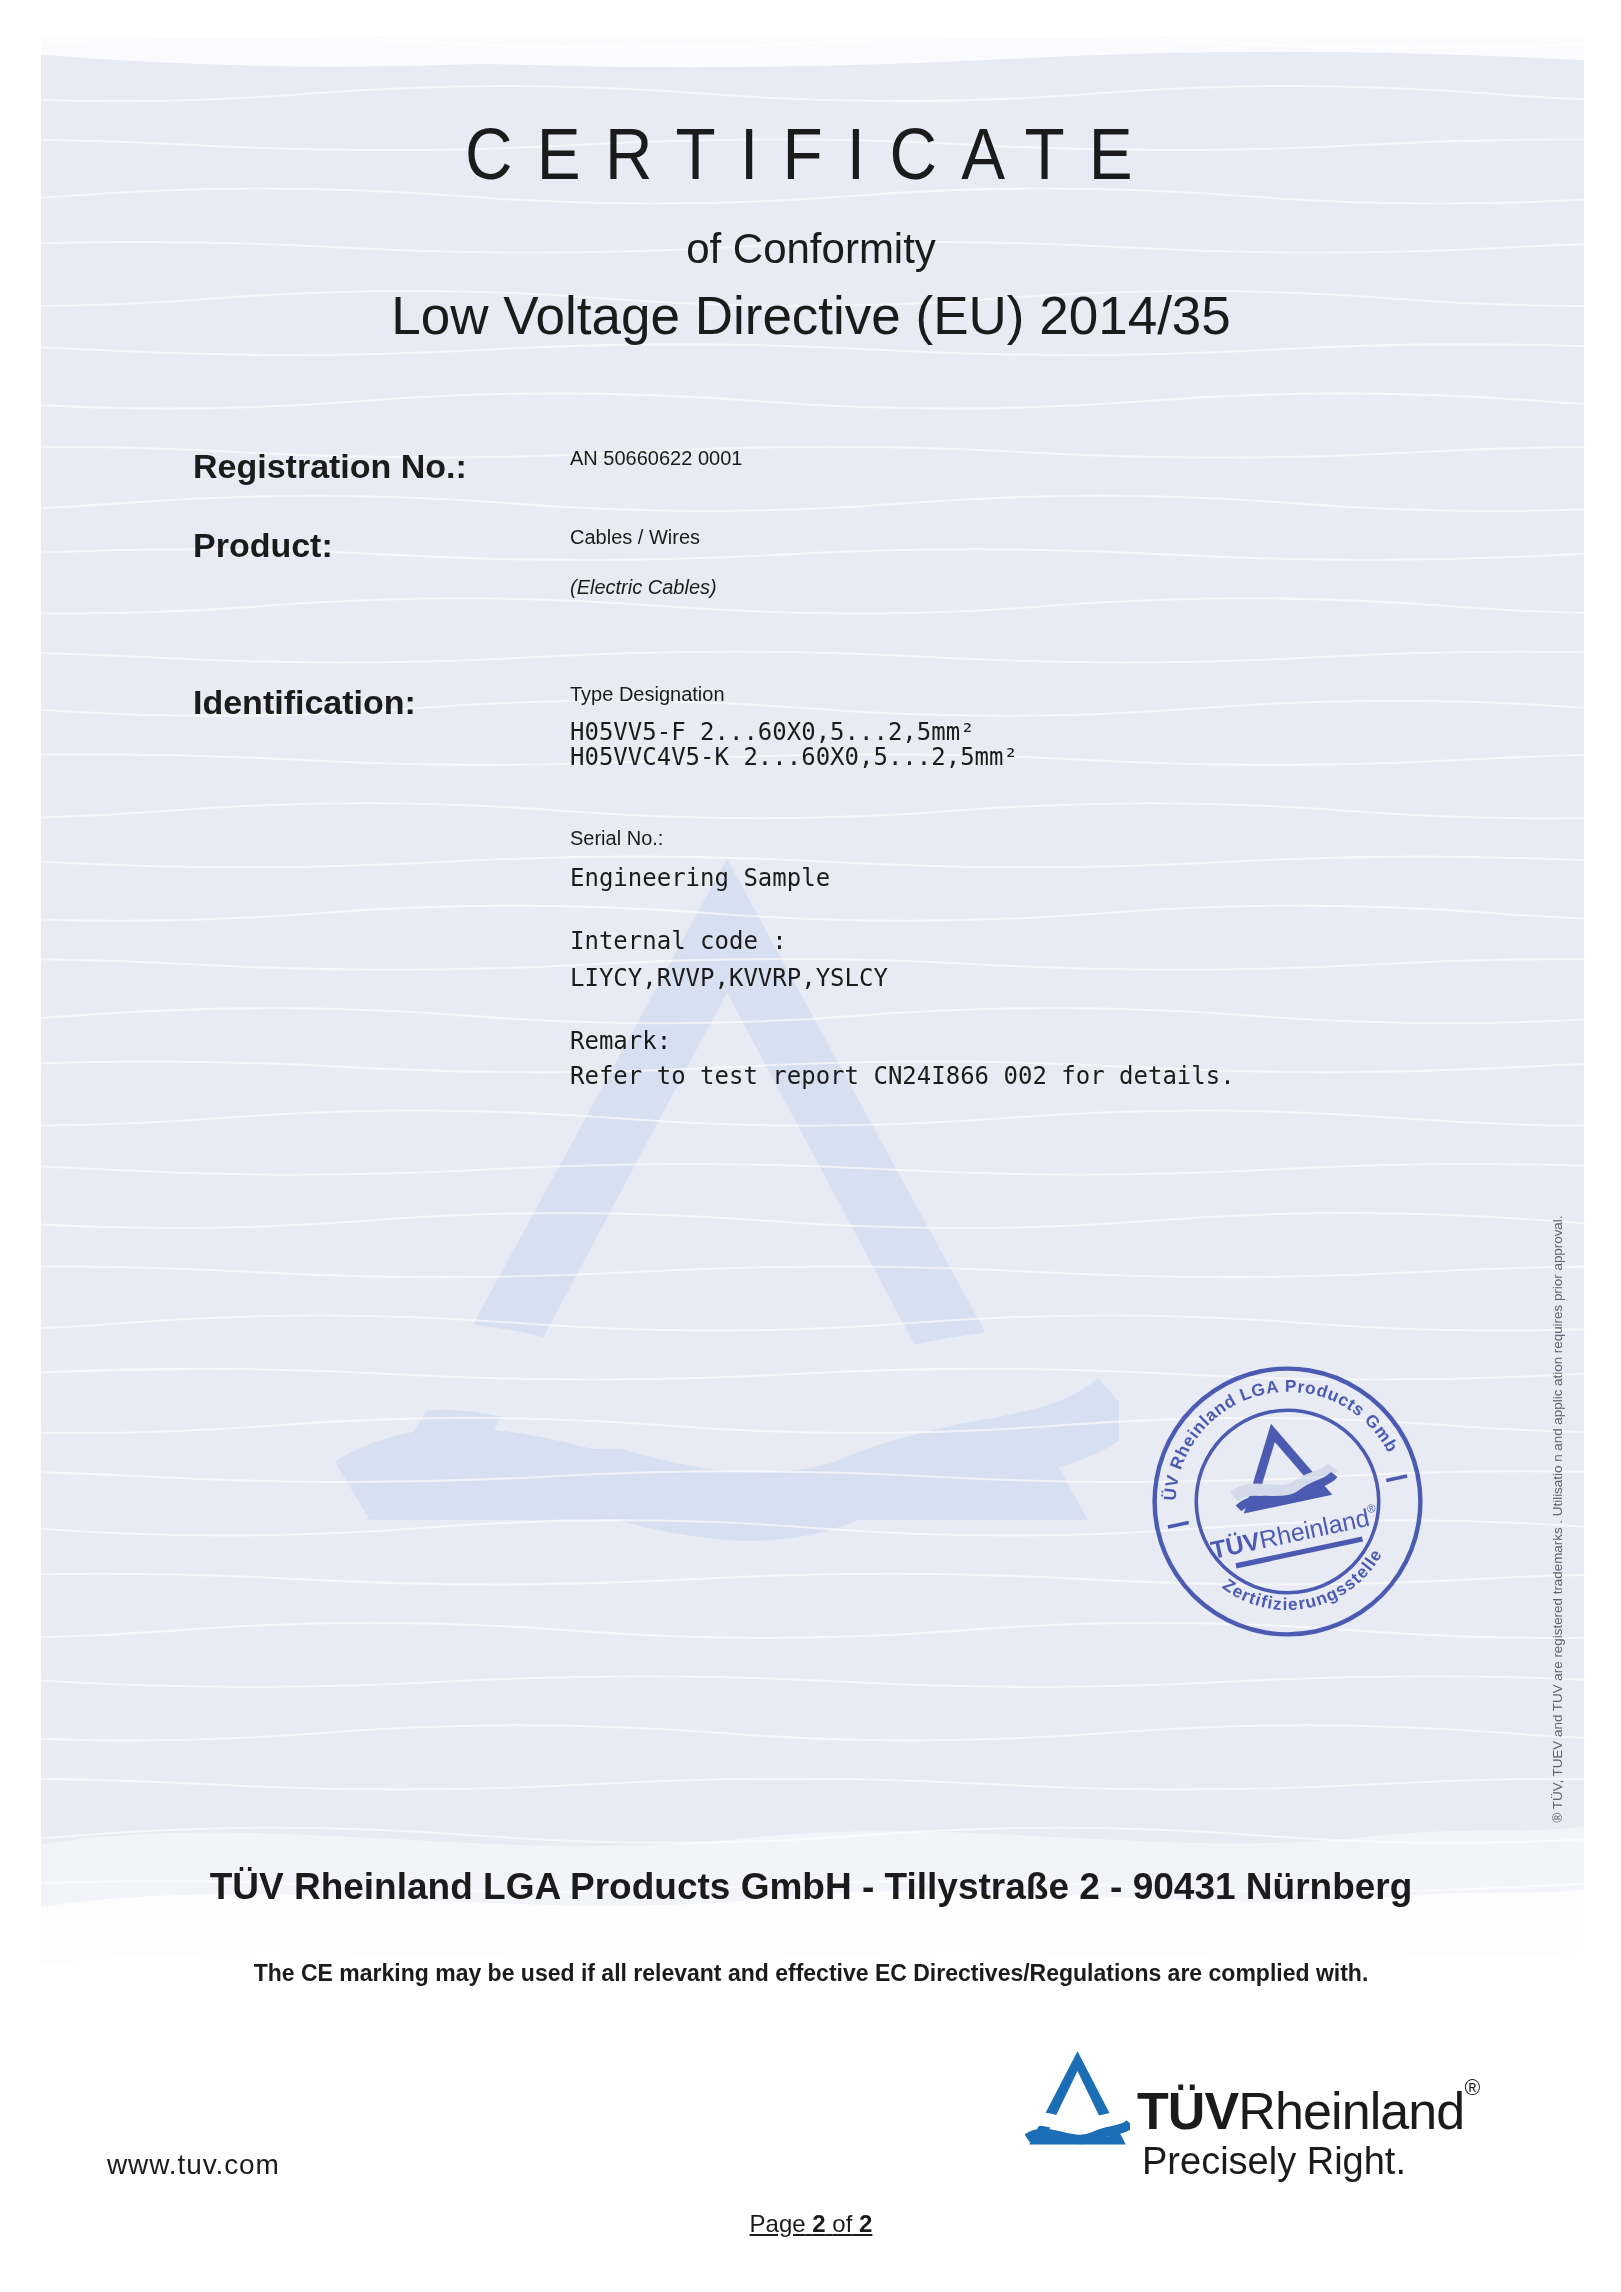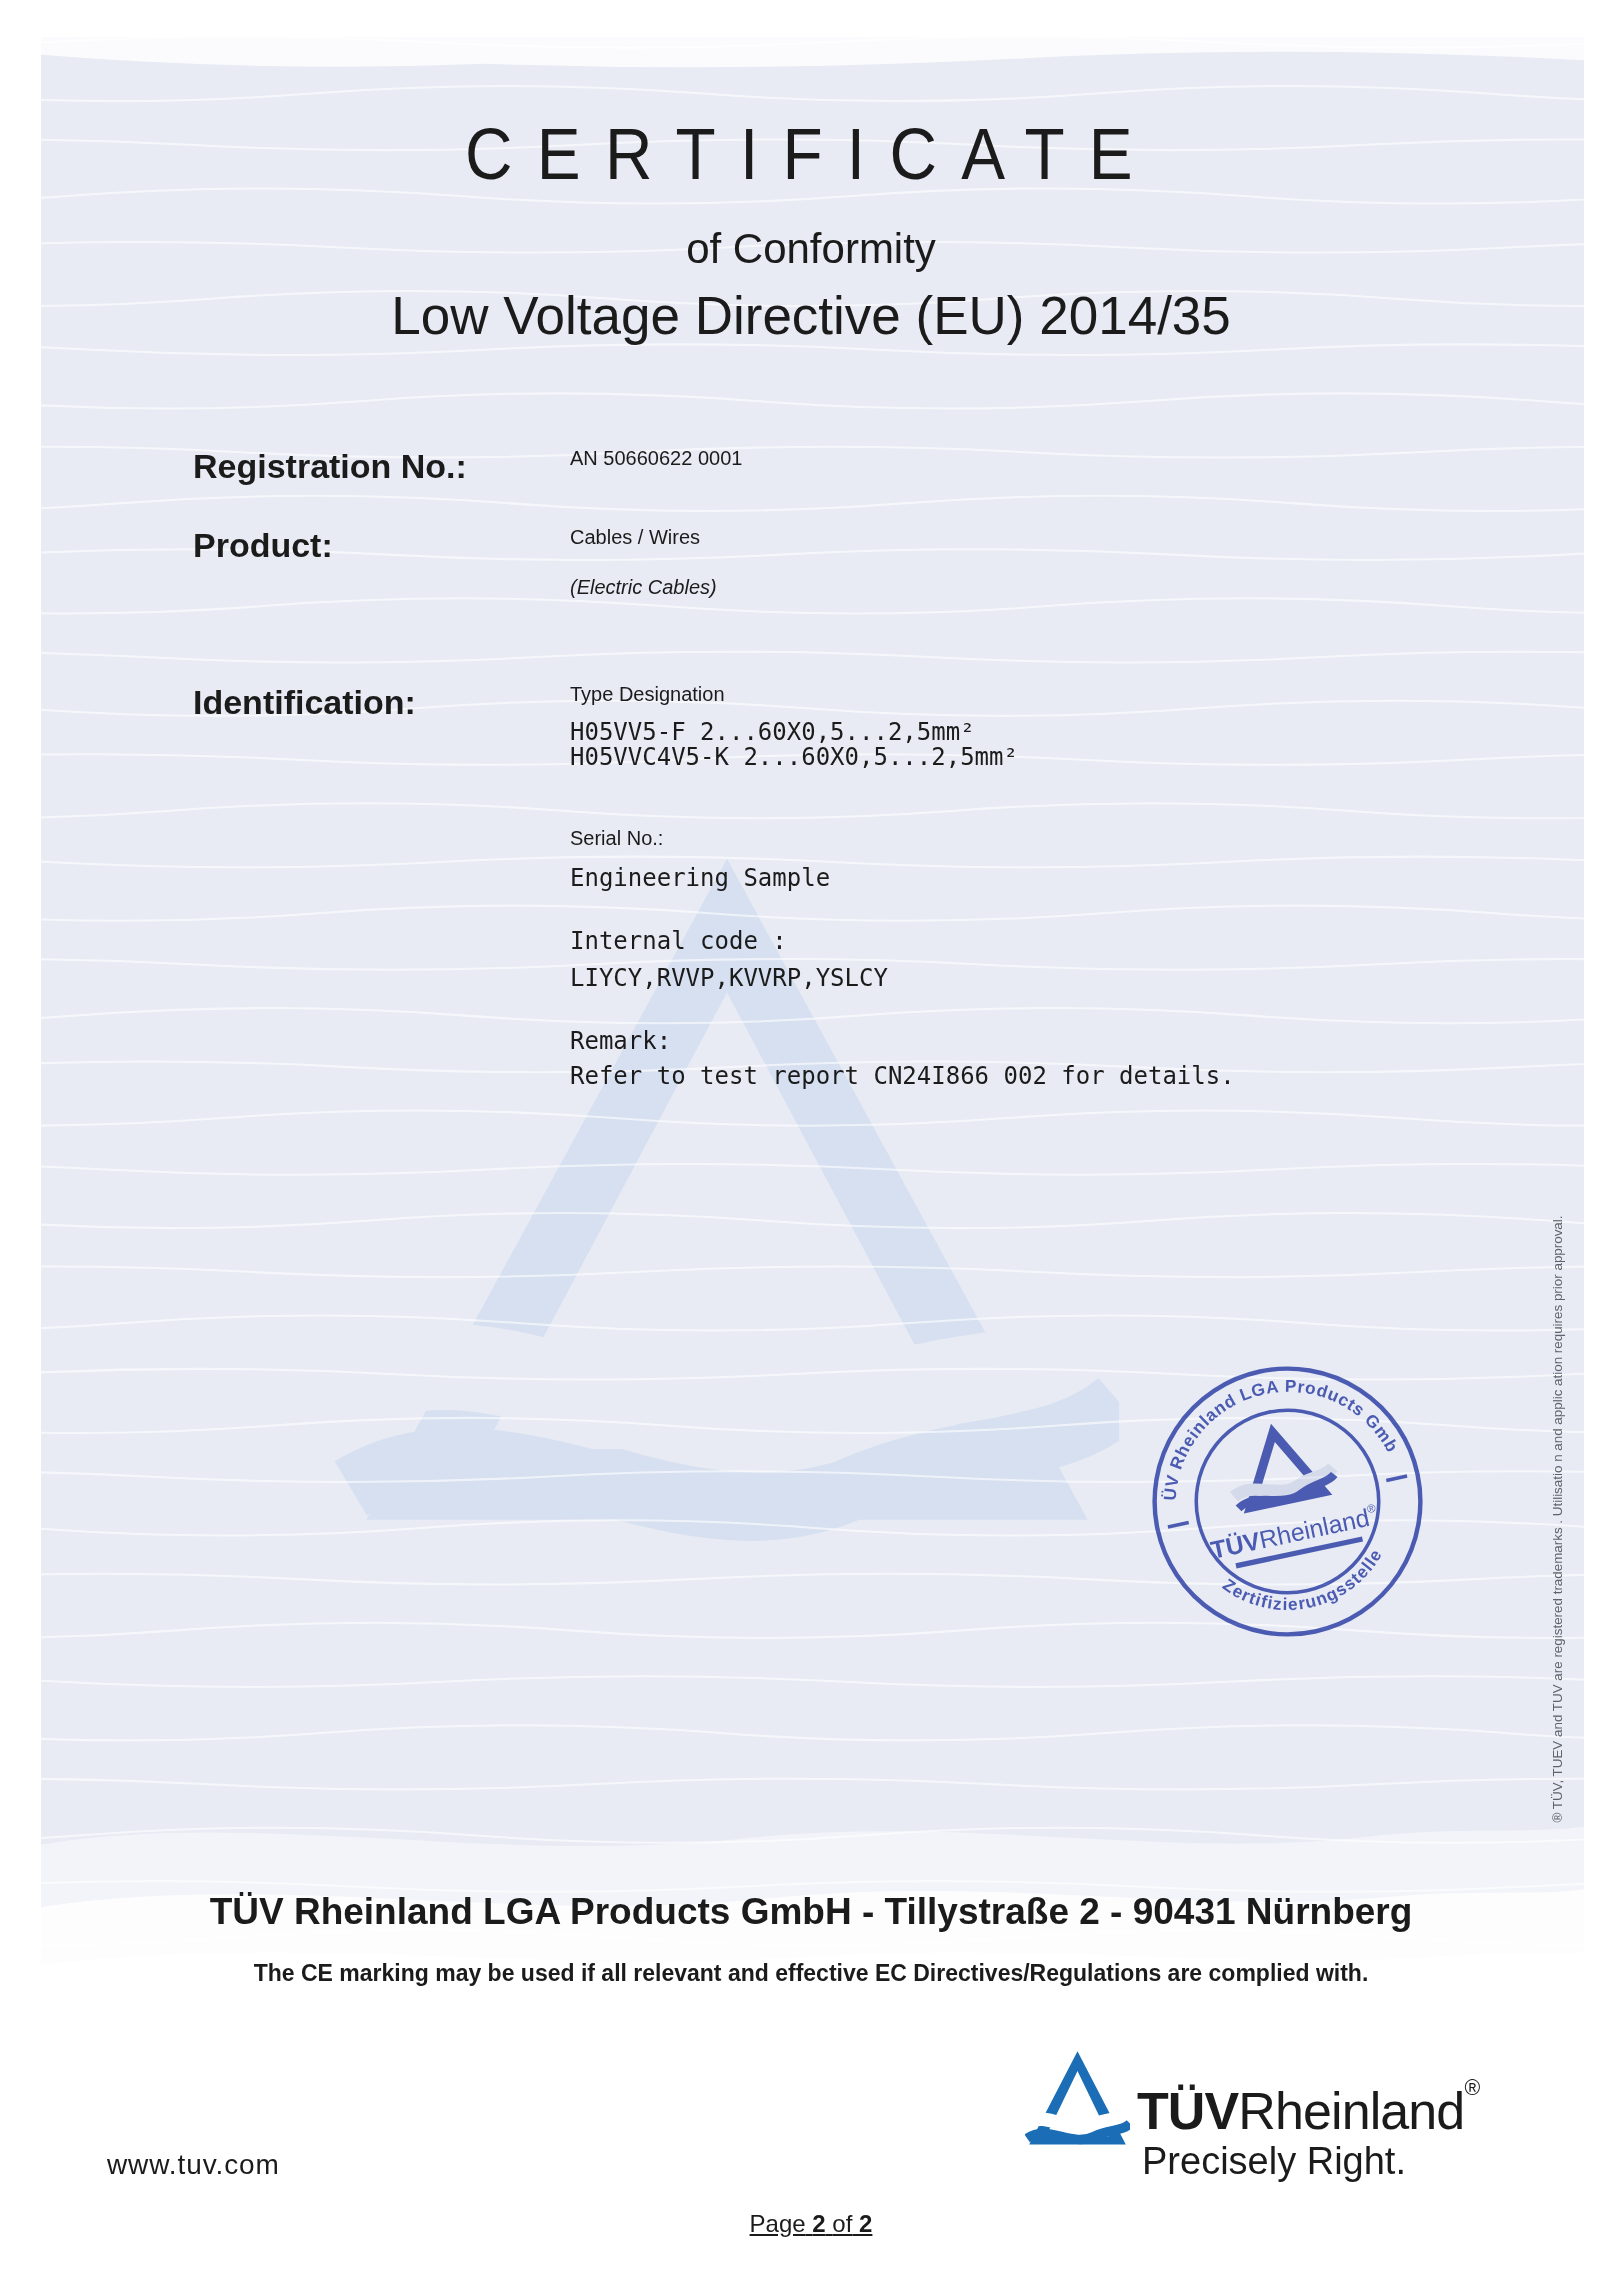--- a/index.html
+++ b/index.html
@@ -20,21 +20,21 @@
   #bottomfade{left:0;top:1745px;width:1543px;height:232px;}
   
   .center{left:0;width:1622px;text-align:center;}
   .title{font-size:73px;letter-spacing:27px;font-weight:400;transform:scaleX(.9);white-space:nowrap;}
   .sub1{font-size:42px;}
   .sub2{font-size:53px;}
   .lbl{left:193px;font-weight:700;font-size:34px;}
   .val{left:570px;font-size:20px;}
   .italic{font-style:italic;}
   .mono{left:570px;font-family:"DejaVu Sans Mono",monospace;font-size:24px;white-space:pre;}
-  .company{font-weight:700;font-size:37px;white-space:nowrap;margin-top:25px;}
+  .company{font-weight:700;font-size:37px;white-space:nowrap;}
   .ce{font-weight:700;font-size:23px;}
   .sidenote{
     left:1557px;top:1519px;font-size:13.4px;color:#5d626e;white-space:nowrap;
     transform:translate(-50%,-50%) rotate(-90deg);
   }
   .stamp{left:1144px;top:1358px;width:287px;height:287px;mix-blend-mode:multiply;opacity:.92;}
   .stamp svg{width:100%;height:100%;display:block;}
   .logoTriangle{left:1025px;top:2046px;width:105px;height:109px;}
   .brandline{left:1137px;top:2076px;font-size:52px;white-space:nowrap;letter-spacing:-0.9px;}
   .brandline .bold{font-weight:700;}

